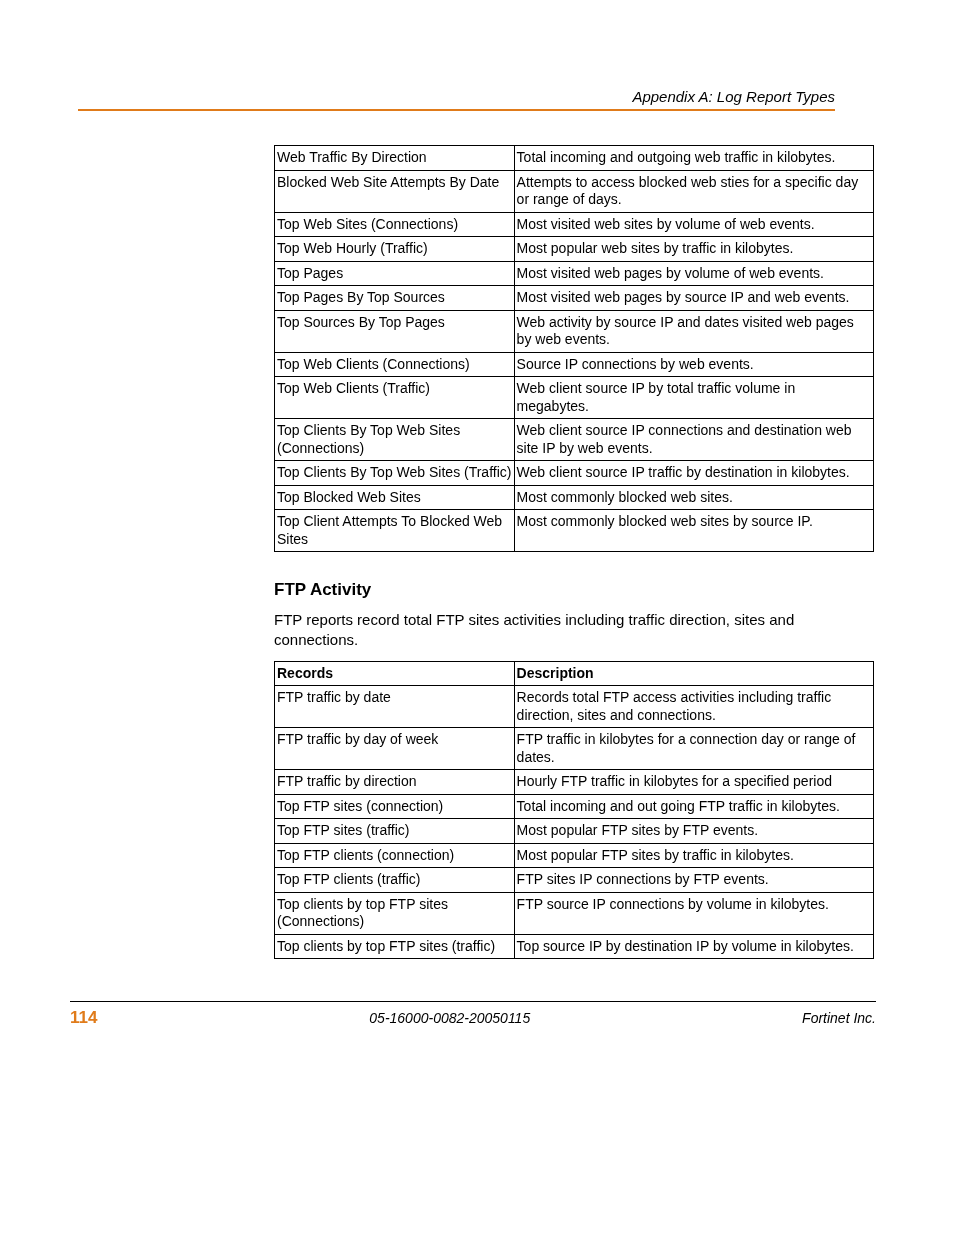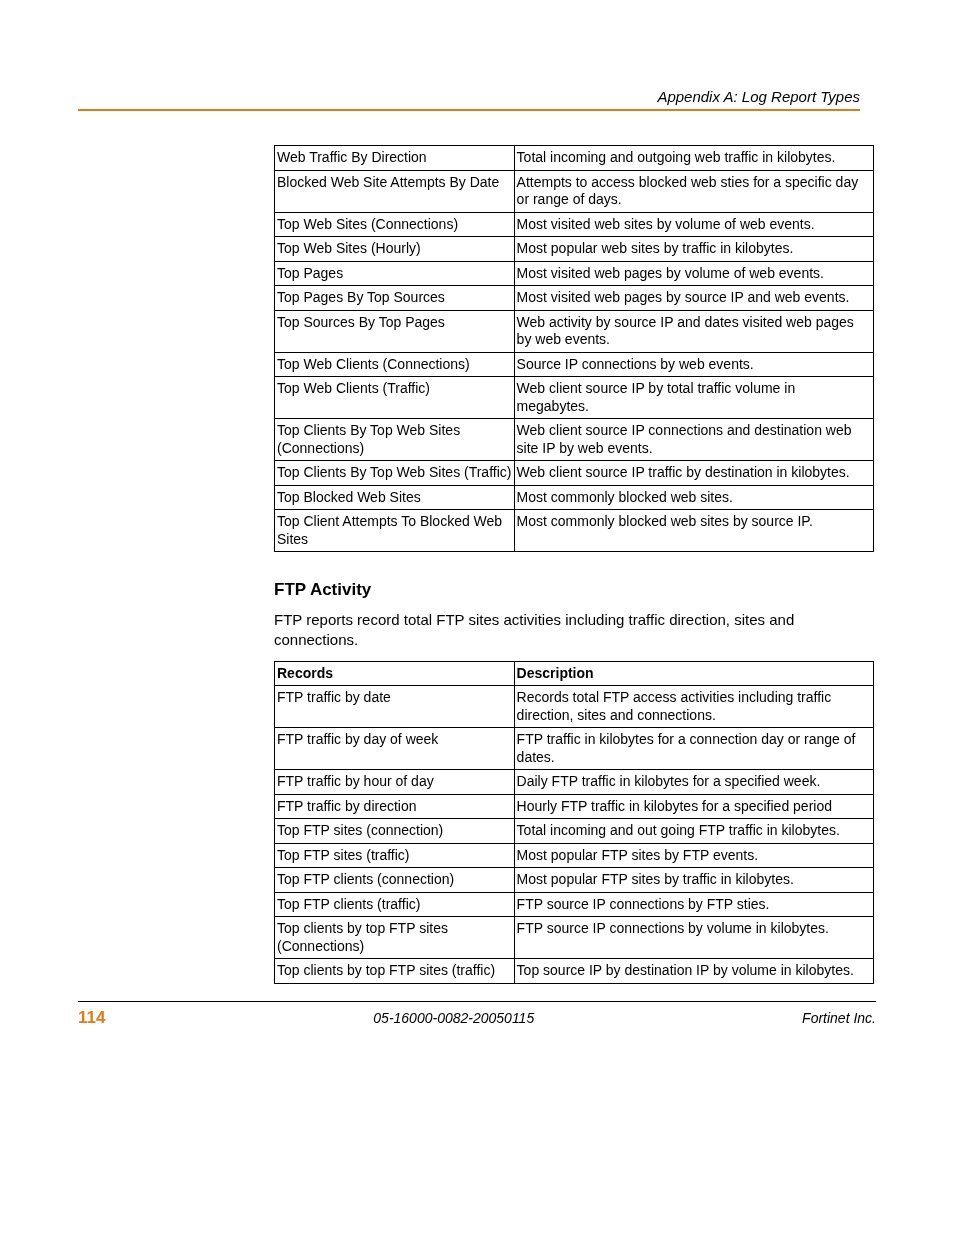--- a/index.html
+++ b/index.html
@@ -7,21 +7,21 @@
     margin: 0;
     padding: 0;
     background: #fff;
     color: #000;
   }
   .page {
     width: 954px;
     height: 1072px;
     position: relative;
     box-sizing: border-box;
-    padding: 88px 94px 0 78px;
+    padding: 88px 119px 0 78px;
   }
   .header-region {
     border-bottom: 2px solid #e07b1a;
     padding-bottom: 4px;
     margin-bottom: 34px;
   }
   .header-text {
     text-align: right;
     font-style: italic;
     font-size: 15px;
@@ -56,21 +56,21 @@
     font-size: 17px;
     margin: 0 0 10px 0;
   }
   .section-intro {
     font-size: 15px;
     line-height: 1.35;
     margin: 0 0 10px 0;
   }
   .footer {
     position: absolute;
-    left: 78px;
+    left: 70px;
     right: 78px;
     bottom: 44px;
     border-top: 1px solid #000;
     padding-top: 6px;
     font-size: 14px;
   }
   .footer-row {
     display: flex;
     justify-content: space-between;
     align-items: baseline;
@@ -110,21 +110,21 @@
           </tr>
         <tr>
             <td>Blocked Web Site Attempts By Date</td>
             <td>Attempts to access blocked web sties for a specific day or range of days.</td>
           </tr>
         <tr>
             <td>Top Web Sites (Connections)</td>
             <td>Most visited web sites by volume of web events.</td>
           </tr>
         <tr>
-            <td>Top Web Sites (Hourly)</td>
+            <td>Top Web Hourly (Traffic)</td>
             <td>Most popular web sites by traffic in kilobytes.</td>
           </tr>
         <tr>
             <td>Top Pages</td>
             <td>Most visited web pages by volume of web events.</td>
           </tr>
         <tr>
             <td>Top Pages By Top Sources</td>
             <td>Most visited web pages by source IP and web events.</td>
           </tr>
@@ -176,42 +176,38 @@
       <tbody>
         <tr>
             <td>FTP traffic by date</td>
             <td>Records total FTP access activities including traffic direction, sites and connections.</td>
           </tr>
         <tr>
             <td>FTP traffic by day of week</td>
             <td>FTP traffic in kilobytes for a connection day or range of dates.</td>
           </tr>
         <tr>
-            <td>FTP traffic by hour of day</td>
-            <td>Daily FTP traffic in kilobytes for a specified week.</td>
-          </tr>
-        <tr>
             <td>FTP traffic by direction</td>
             <td>Hourly FTP traffic in kilobytes for a specified period</td>
           </tr>
         <tr>
             <td>Top FTP sites (connection)</td>
             <td>Total incoming and out going FTP traffic in kilobytes.</td>
           </tr>
         <tr>
             <td>Top FTP sites (traffic)</td>
             <td>Most popular FTP sites by FTP events.</td>
           </tr>
         <tr>
             <td>Top FTP clients (connection)</td>
             <td>Most popular FTP sites by traffic in kilobytes.</td>
           </tr>
         <tr>
             <td>Top FTP clients (traffic)</td>
-            <td>FTP source IP connections by FTP sties.</td>
+            <td>FTP sites IP connections by FTP events.</td>
           </tr>
         <tr>
             <td>Top clients by top FTP sites (Connections)</td>
             <td>FTP source IP connections by volume in kilobytes.</td>
           </tr>
         <tr>
             <td>Top clients by top FTP sites (traffic)</td>
             <td>Top source IP by destination IP by volume in kilobytes.</td>
           </tr>
       </tbody>

